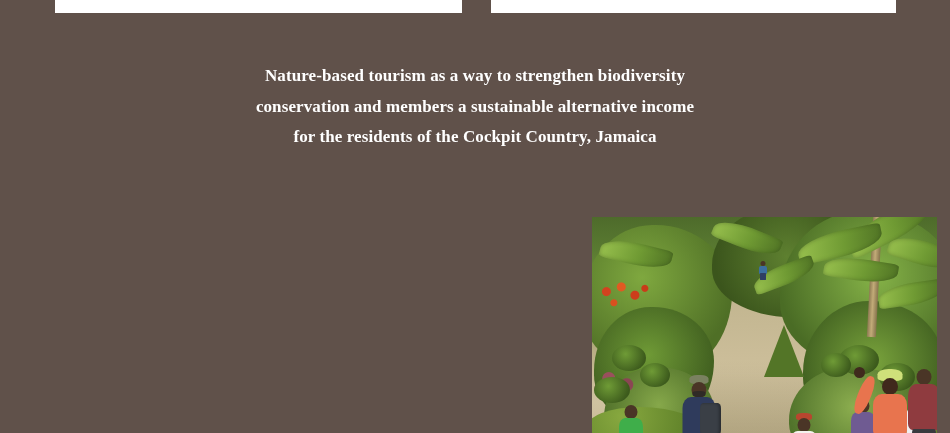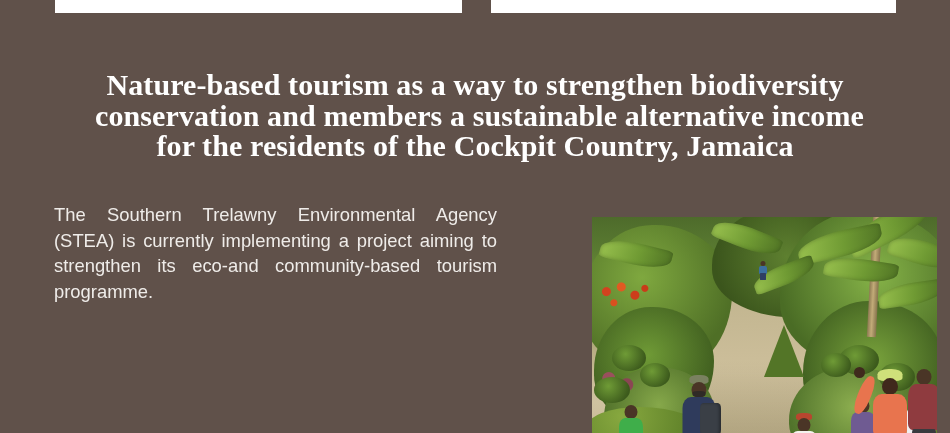--- a/index.html
+++ b/index.html
@@ -34,21 +34,21 @@
   
   .title {
     position: absolute;
     left: 95px;
     top: 50px;
     width: 760px;
     text-align: center;
     color: #ffffff;
     font-family: "Liberation Serif", "DejaVu Serif", serif;
     font-weight: bold;
-    font-size: 30px;
+    font-size: 17px;
     line-height: 30.5px;
     letter-spacing: 0.1px;
   }
   .title .tline { display: block; white-space: nowrap; }
 
   
   .body-col {
     position: absolute;
     left: 54px;
     top: 202px;
@@ -293,21 +293,20 @@
   <div class="top-strip left"></div>
   <div class="top-strip right"></div>
 
   <h1 class="title">
     <span class="tline">Nature-based tourism as a way to strengthen biodiversity</span>
     <span class="tline">conservation and members a sustainable alternative income</span>
     <span class="tline">for the residents of the Cockpit Country, Jamaica</span>
   </h1>
 
   <div class="body-col">
-    <p>The Southern Trelawny Environmental Agency (STEA) is currently implementing a project aiming to strengthen its eco-and community-based tourism programme.</p>
   </div>
 
   <figure class="photo" aria-label="Group of people walking along a dirt track through tropical vegetation, led by a guide in an orange top and green cap pointing at banana plants">
     <div class="scene">
       <div class="path"></div>
       <div class="path-shade"></div>
 
       <div class="veg l1"></div>
       <div class="veg l2"></div>
       <div class="veg l3"></div>

